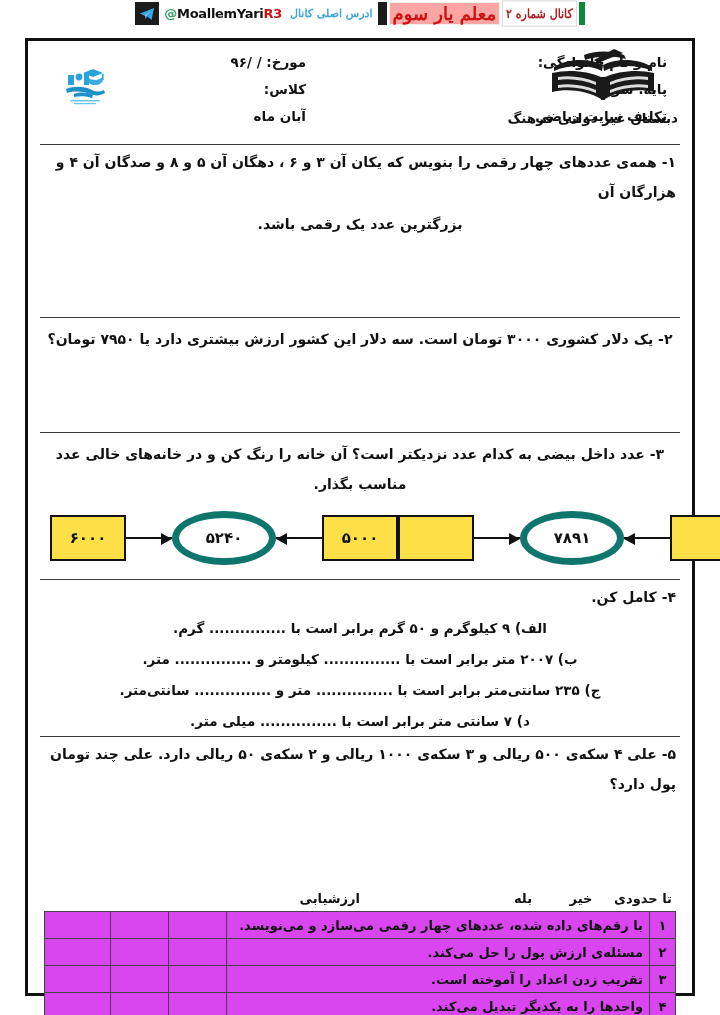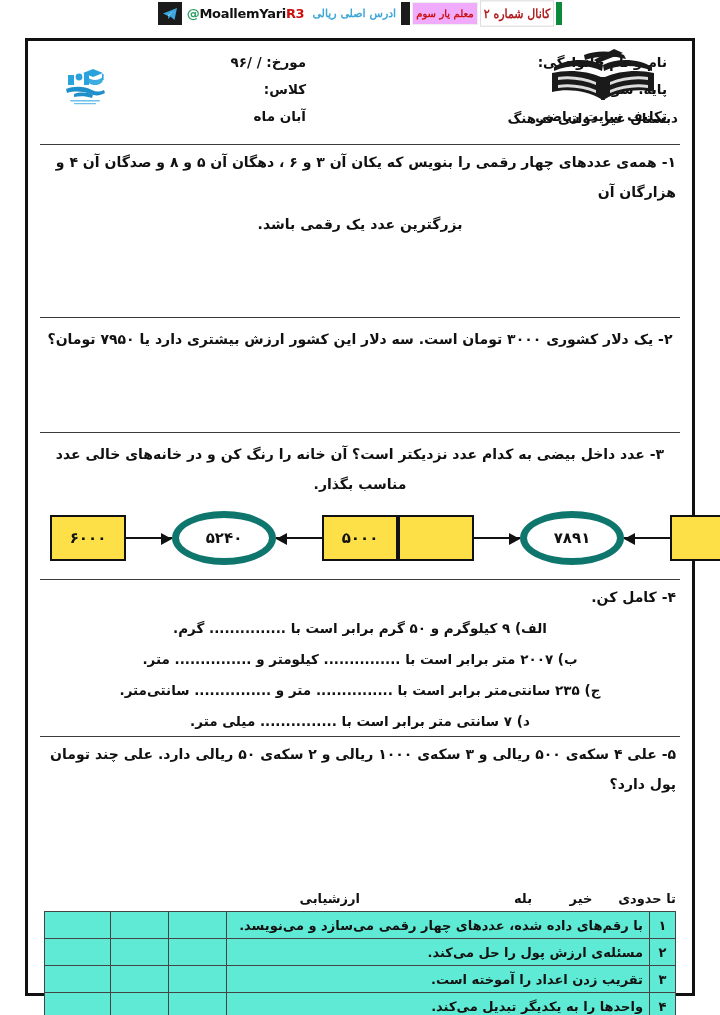--- a/index.html
+++ b/index.html
@@ -23,22 +23,22 @@
     white-space: nowrap;
   }
   .chip-red-box {
     background: #ffffff; border: 1px solid #dddddd;
     color: #b02020; letter-spacing: -0.5px;
     font-family: "DejaVu Serif", serif;
     transform: scaleY(1.15);
   }
   .chip-green-edge { background: #0a8a3a; width: 4px; height: 23px; }
   .chip-red-text {
-    background: #f0abfc; color: #cc1111;
-    font-family: "DejaVu Serif", serif; font-size: 10px;
+    background: #fca5a5; color: #cc1111;
+    font-family: "DejaVu Serif", serif; font-size: 18px;
     letter-spacing: -0.5px; border: 1px solid #eeeeee;
   }
   .chip-dark-sq { background: #1b1b1b; width: 9px; height: 23px; }
   .chip-cyan {
     background: #ffffff; color: #3ea7d8; font-size: 11px;
     font-family: "DejaVu Serif", serif; letter-spacing: -0.5px;
   }
   .chip-handle {
     background: #ffffff; color: #111111; font-size: 13px;
     font-family: "DejaVu Sans", sans-serif; direction: ltr;
@@ -137,29 +137,29 @@
   
   .eval-wrap { padding: 14px 2px 0 2px; }
   .eval-head {
     display: flex; flex-direction: row-reverse; align-items: flex-end;
     font-size: 13px; font-weight: bold; color: #111;
     padding: 0 0 5px 0;
   }
   .eh-title { width: 322px; text-align: right; padding-right: 6px; }
   .eh-spacer { width: 0px; flex: 1; }
   .eh-col { width: 58px; text-align: center; }
-  .eh-col.wide { width: 66px; text-align: right; }
+  .eh-col.wide { width: 66px; }
 
   table.eval {
     border-collapse: collapse; width: 100%;
     table-layout: fixed;
   }
   table.eval td {
     border: 1.4px solid #444; height: 27px; padding: 0 6px;
-    font-size: 13px; font-weight: bold; color: #111; background: #5eead4;
+    font-size: 13px; font-weight: bold; color: #111; background: #d946ef;
   }
   td.c-num { width: 26px; text-align: center; }
   td.c-txt { text-align: right; }
   td.c-opt { width: 58px; }
   td.c-opt.wide { width: 66px; }
 </style>
 </head>
 <body>
 
 <div class="banner">
@@ -167,21 +167,21 @@
     <svg width="16" height="14" viewBox="0 0 16 14" aria-hidden="true">
       <path d="M1 6.5 L15 1 L12.5 13 L8.5 9.5 L6 12 L6.2 9 Z" fill="#3aa7e0"></path>
       <path d="M6.2 9 L12.6 3.4 L6 8.6 Z" fill="#ffffff"></path>
     </svg>
   </div>
   <div class="banner-chip chip-handle">
       <span class="at">@</span>
       <span>MoallemYari</span>
       <span class="r3">R3</span>
     </div>
-  <div class="banner-chip chip-cyan">ادرس اصلی ریالی</div>
+  <div class="banner-chip chip-cyan">ادرس اصلی کانال</div>
   <div class="banner-chip chip-dark-sq"></div>
   <div class="banner-chip chip-red-text">معلم یار سوم</div>
   <div class="banner-chip chip-red-box">کانال شماره ۲</div>
   <div class="banner-chip chip-green-edge"></div>
 </div>
 
 <div class="sheet">
 <div class="inner">
 
   <div class="header">

